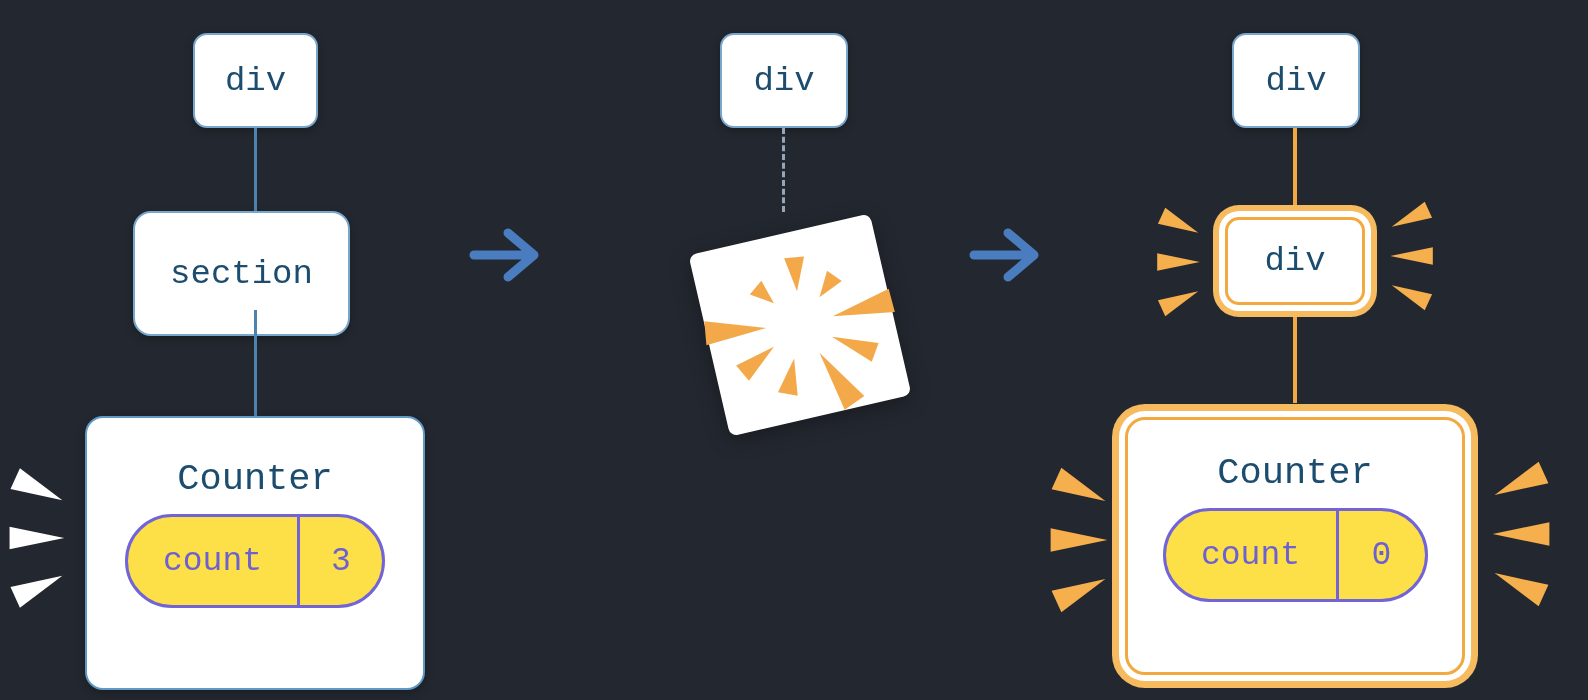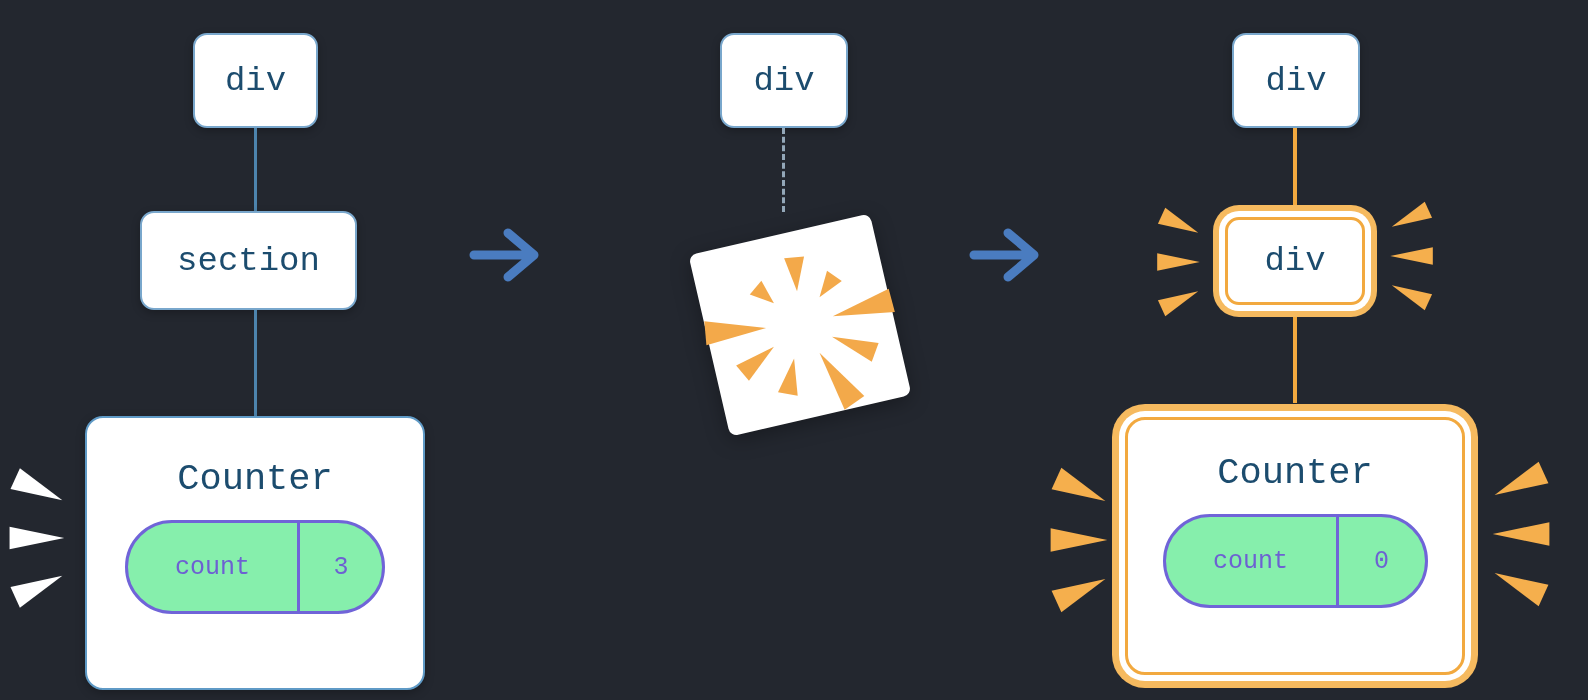--- a/index.html
+++ b/index.html
@@ -20,21 +20,21 @@
     border-radius: 14px;
     display: flex;
     align-items: center;
     justify-content: center;
     color: #1c4c6e;
     font-size: 34px;
     font-weight: 500;
     box-shadow: 0 3px 8px rgba(0,0,0,0.25);
   }
   .n-div-l   { left:193px;  top:33px;  width:125px; height:95px; }
-  .n-section { left:140px;  top:211px; width:217px; height:99px; }
+  .n-section { left:133px;  top:211px; width:217px; height:125px;border-radius:18px; }
   .n-div-m   { left:720px;  top:33px;  width:128px; height:95px; }
   .n-div-r   { left:1232px; top:33px;  width:128px; height:95px; }
 
   
   .conn { position: absolute; width: 3px; background: #4d84ad; }
   .conn-l1 { left:254px; top:128px; height:83px; }
   .conn-l2 { left:254px; top:310px; height:106px; }
   .conn-dashed {
     position:absolute; left:782px; top:128px; height:84px; width:0;
     border-left: 3px dashed #93a7b8; background: none;
@@ -45,21 +45,21 @@
 
   
   .card {
     position: absolute;
     background: #ffffff;
     border-radius: 18px;
     display: flex;
     flex-direction: column;
     align-items: center;
     padding-top: 40px;
-    gap: 20px;
+    gap: 14px;
   }
   .card-l {
     left:85px; top:416px; width:340px; height:274px;
     border: 2px solid #5f9ac6;
     box-shadow: 0 3px 10px rgba(0,0,0,0.25);
   }
   .card-r {
     left:1125px; top:417px; width:340px; height:258px;
     border: 3px solid #f2a93f;
     border-radius: 20px;
@@ -68,23 +68,23 @@
   }
   .card-title {
     color: #1c4c6e;
     font-size: 37px;
     font-weight: 500;
   }
   .pill {
     width: 260px; height: 94px;
     border: 3px solid #7064d8;
     border-radius: 60px;
-    background: #86efac;
+    background: #fde047;
     color: #6d61d2;
-    font-size: 25px;
+    font-size: 33px;
     display: flex;
     overflow: hidden;
   }
   .card-r .pill { width: 265px; }
   .pill-key {
     width: 172px; flex: none;
     display:flex; align-items:center; justify-content:center;
     border-right: 3px solid #7064d8;
   }
   .card-r .pill-key { width: 173px; }

